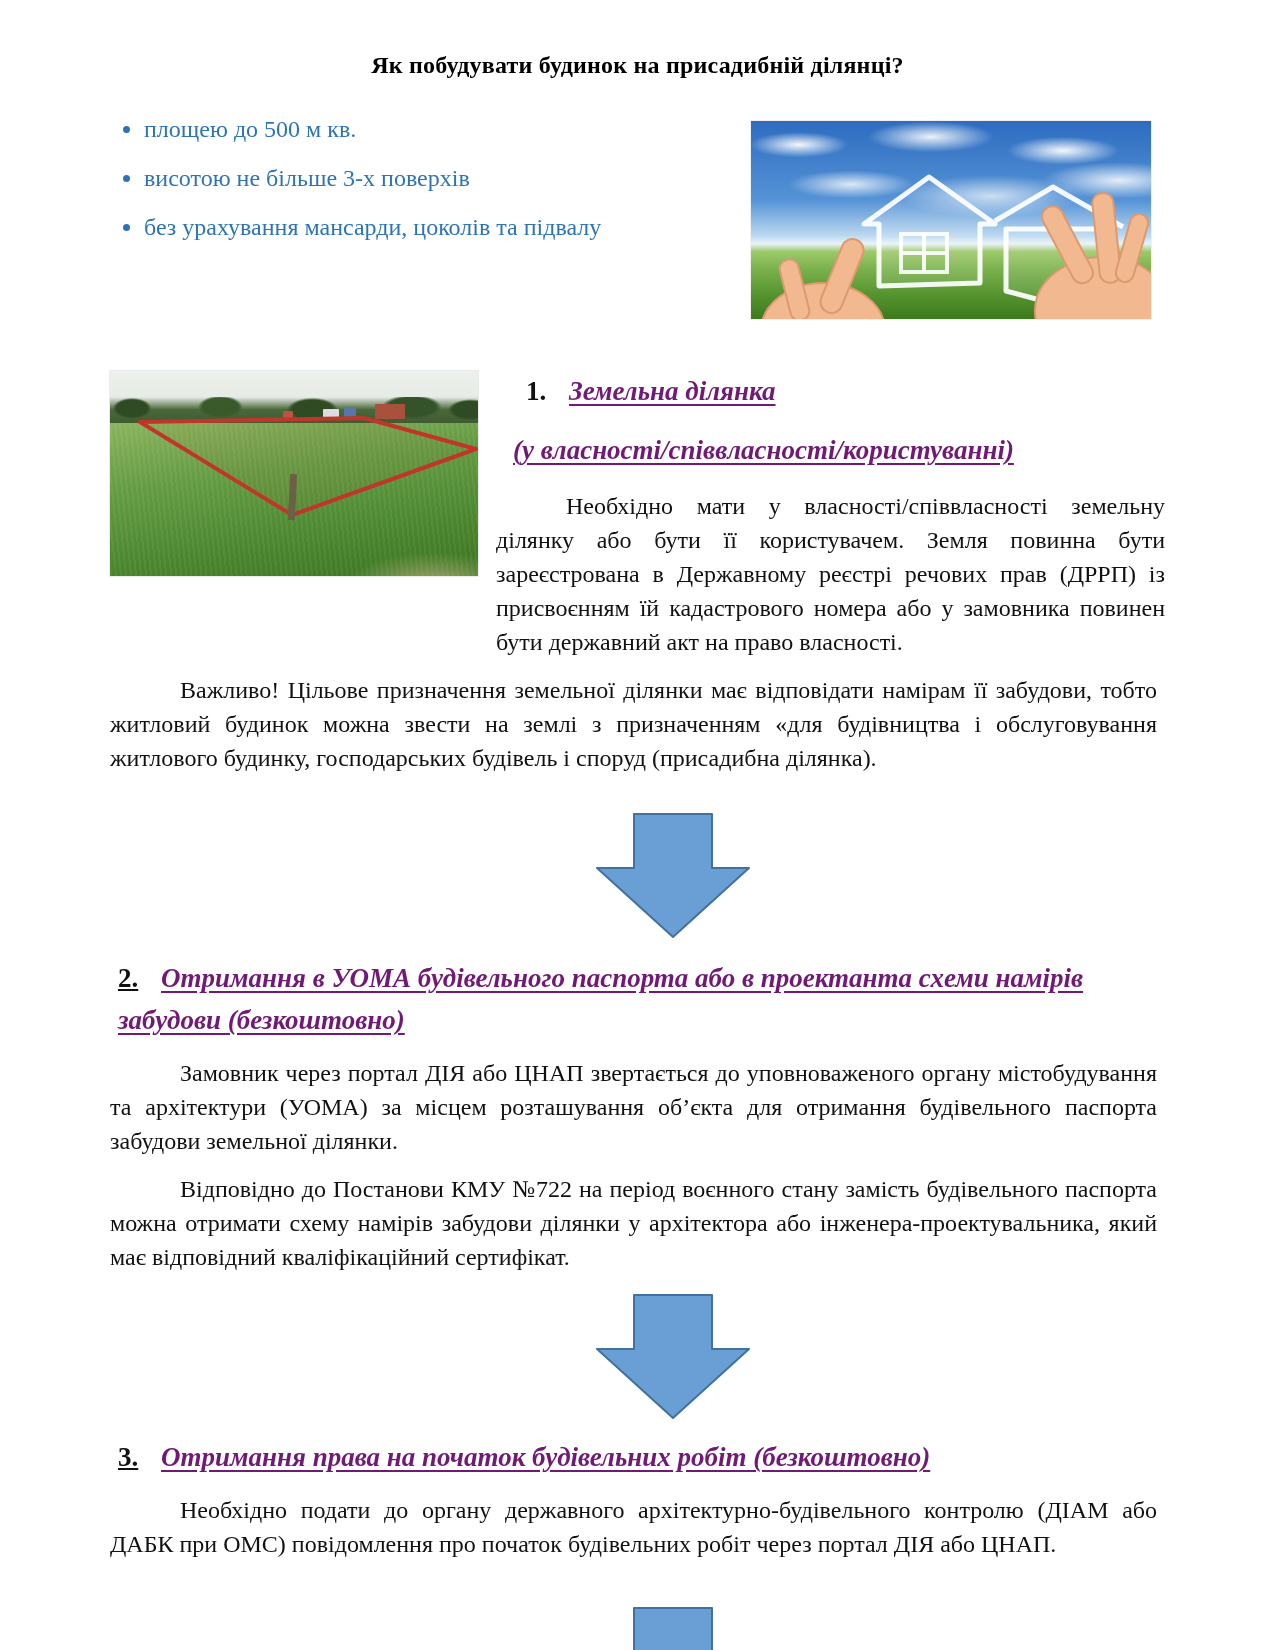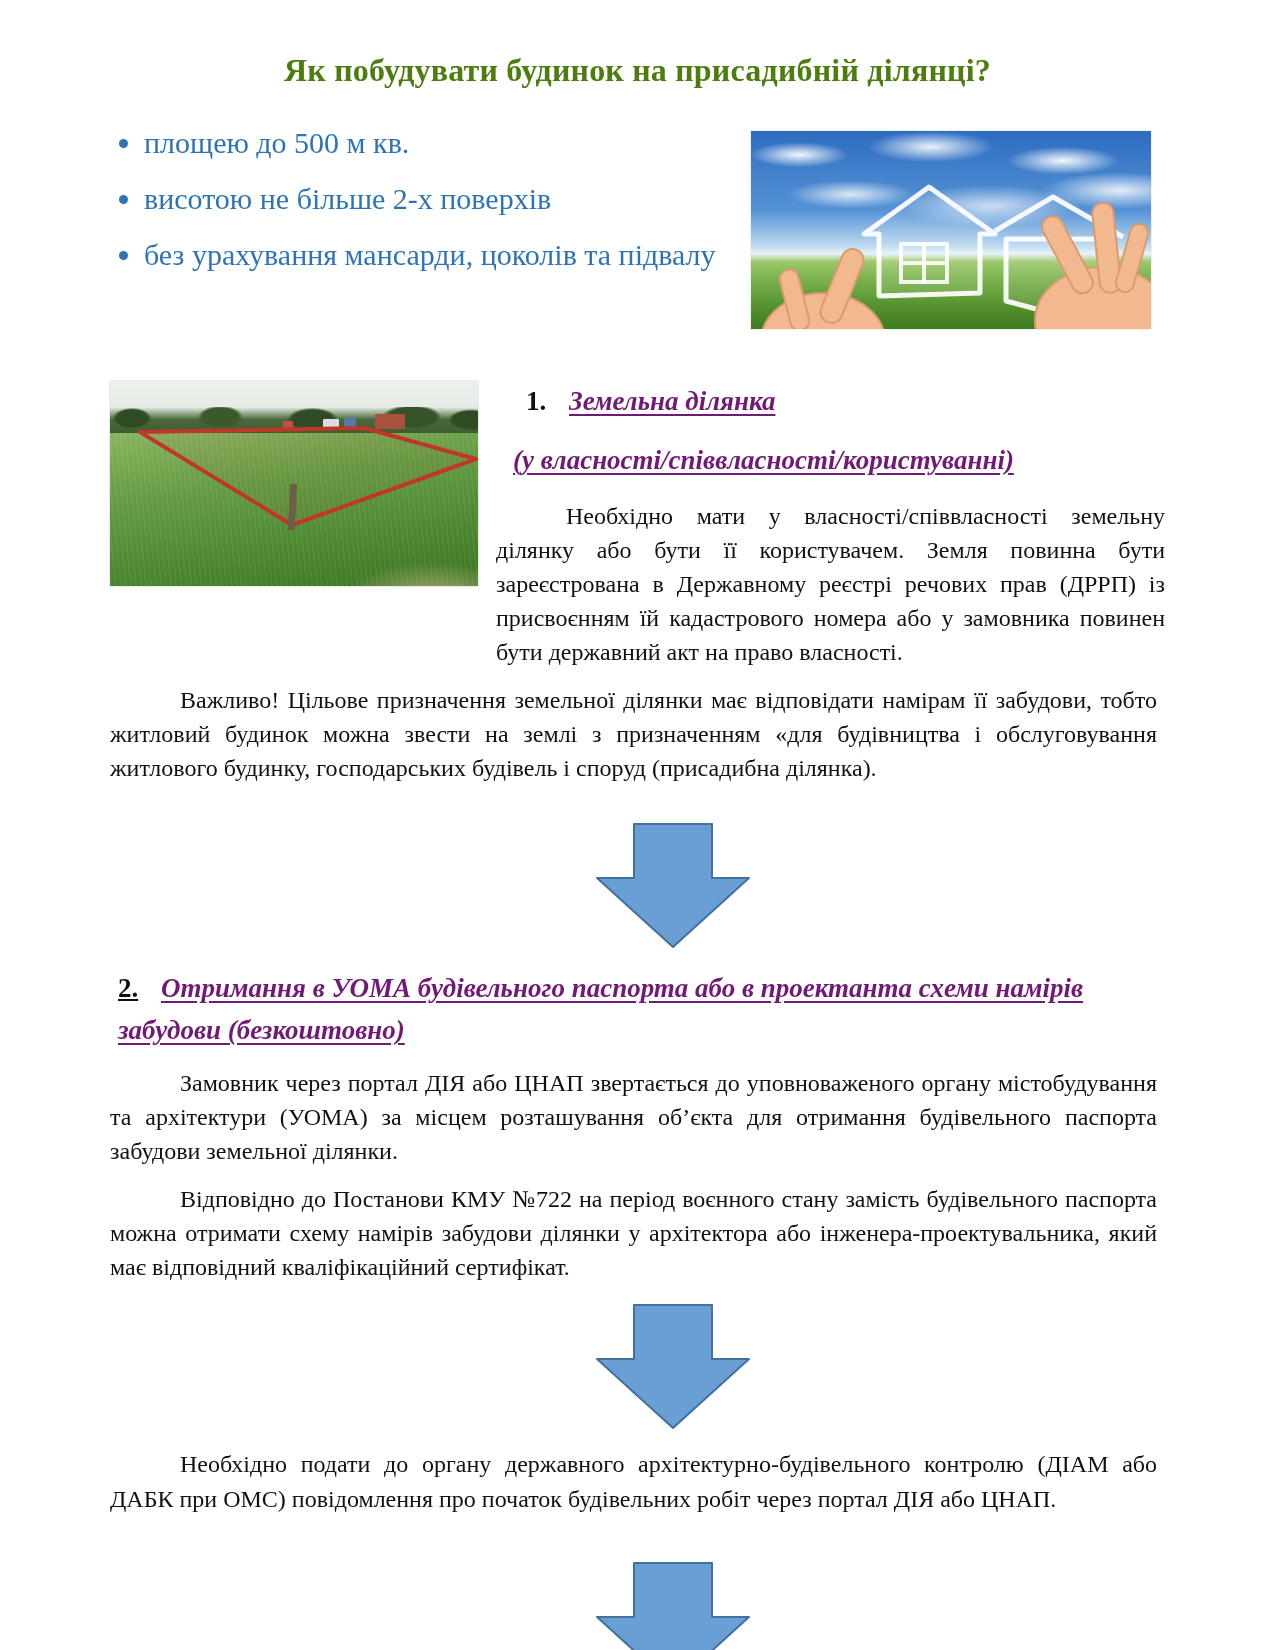--- a/index.html
+++ b/index.html
@@ -6,31 +6,31 @@
   body{
     width:1275px;height:1650px;
     font-family:"Liberation Serif", serif;
     color:#111;position:relative;overflow:hidden;
   }
   .page{padding:52px 110px 0 110px;}
 
   
   .title{
     text-align:center;
-    font-size:32px;font-weight:bold;
-    color:#4d7c0f;
+    font-size:24px;font-weight:bold;
+    color:#000000;
     margin:0 0 36px 0;
     letter-spacing:.2px;
   }
 
   
   .intro-row{display:flex;align-items:flex-start;}
   .bullet-list{
     margin:0;padding:0 0 0 34px;
-    color:#2e74b5;font-size:30px;
+    color:#2e74b5;font-size:24px;
     flex:1;
   }
   .bullet-list li{margin:0 0 20px 0;line-height:1.2;}
 
   .photo-hands{
     width:400px;height:198px;position:relative;overflow:hidden;
     flex:0 0 auto;margin-top:6px;margin-right:14px;
     box-shadow:0 0 0 1px rgba(0,0,0,.06);
   }
   .ph-sky{position:absolute;inset:0;
@@ -102,21 +102,21 @@
 </head>
 <body>
 
 <div class="page">
 
   <h1 class="title">Як побудувати будинок на присадибній ділянці?</h1>
 
   <div class="intro-row">
     <ul class="bullet-list">
       <li>площею до 500 м кв.</li>
-      <li>висотою не більше 2-х поверхів</li>
+      <li>висотою не більше 3-х поверхів</li>
       <li>без урахування мансарди, цоколів та підвалу</li>
     </ul>
 
     <div class="photo-hands">
       <div class="ph-sky"></div>
       <svg class="ph-art" viewBox="0 0 400 198">
 
         <g stroke="rgba(255,255,255,0.92)" stroke-width="5" fill="rgba(255,255,255,0.10)" stroke-linejoin="round">
           <path d="M128,165 L128,103 L113,103 L178,56 L244,103 L229,103 L229,162 Z"></path>
           <path d="M244,100 L302,66 L372,106" fill="none"></path>
@@ -186,20 +186,24 @@
   </p>
   <p class="body-para full">Замовник через портал ДІЯ або ЦНАП звертається до уповноваженого органу містобудування та архітектури (УОМА) за місцем розташування об’єкта для отримання будівельного паспорта забудови земельної ділянки.</p>
   <p class="body-para full">Відповідно до Постанови КМУ №722 на період воєнного стану замість будівельного паспорта можна отримати схему намірів забудови ділянки у архітектора або інженера-проектувальника, який має відповідний кваліфікаційний сертифікат.</p>
 
   <div class="arrow-row arrow-2">
     <svg class="block-arrow" width="154" height="125" viewBox="0 0 154 125">
       <polygon points="38,1 116,1 116,55 153,55 77,124 1,55 38,55" fill="#699fd5" stroke="#41719c" stroke-width="2" stroke-linejoin="round"></polygon>
     </svg>
   </div>
 
+  <p class="sec-heading sec3-heading">
+    <span class="num u">3.</span>
+    <span class="link-text">Отримання права на початок будівельних робіт (безкоштовно)</span>
+  </p>
   <p class="body-para full">Необхідно подати до органу державного архітектурно-будівельного контролю (ДІАМ або ДАБК при ОМС) повідомлення про початок будівельних робіт через портал ДІЯ або ЦНАП.</p>
 
   <div class="arrow-row arrow-3">
     <svg class="block-arrow" width="154" height="125" viewBox="0 0 154 125">
       <polygon points="38,1 116,1 116,55 153,55 77,124 1,55 38,55" fill="#699fd5" stroke="#41719c" stroke-width="2" stroke-linejoin="round"></polygon>
     </svg>
   </div>
 
 </div>
 

